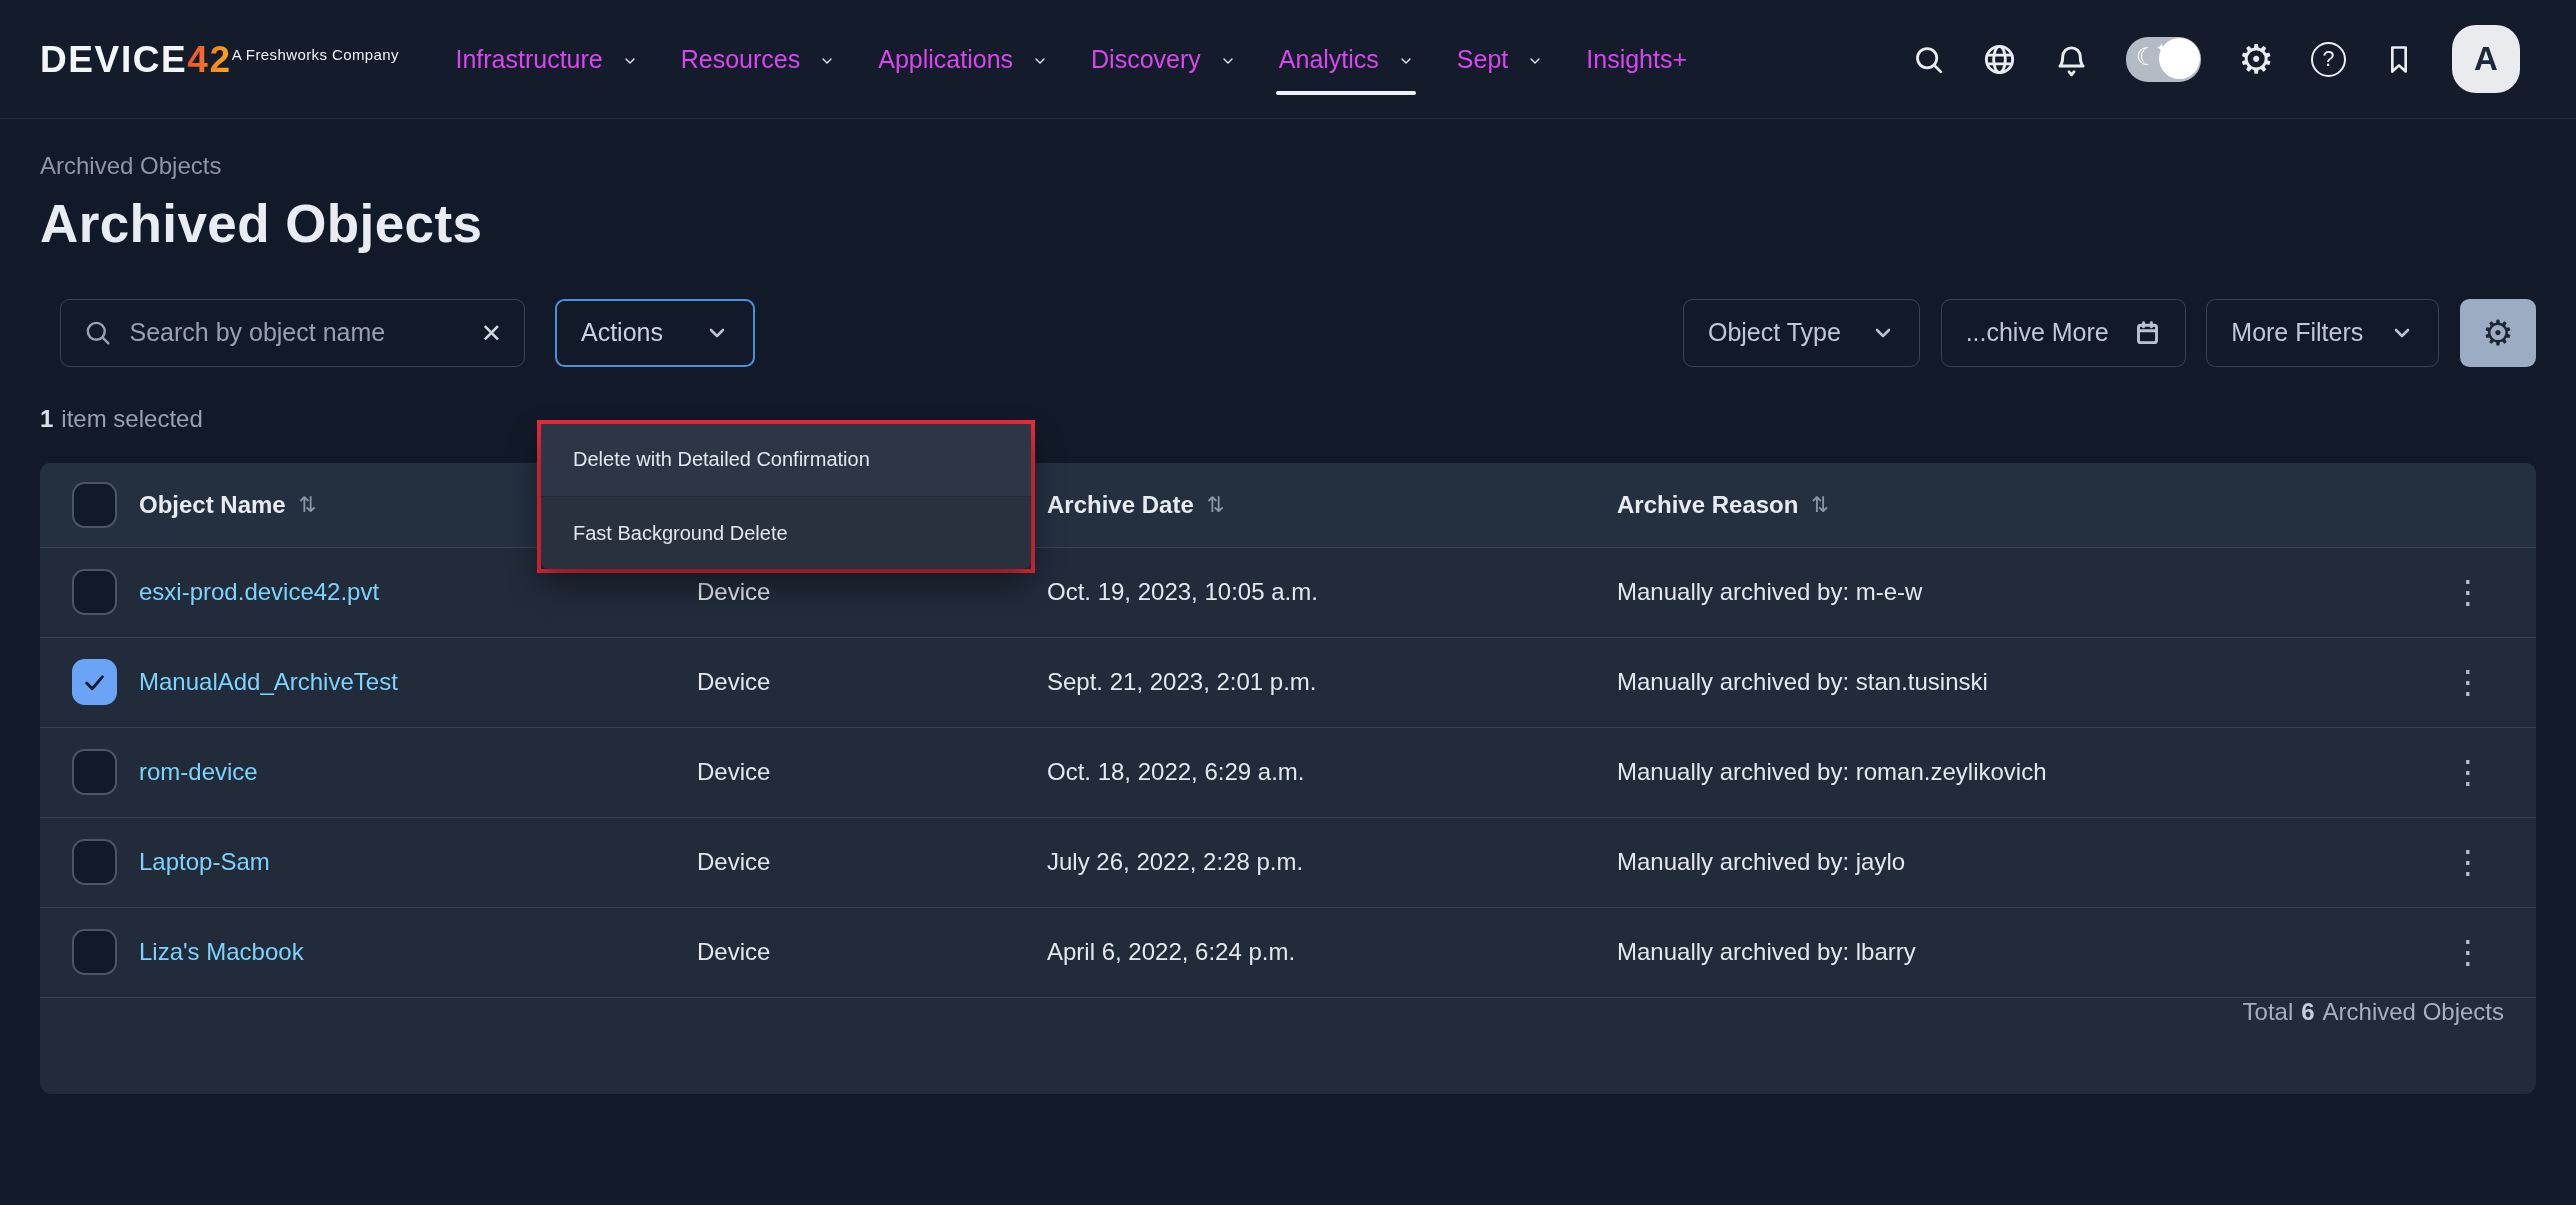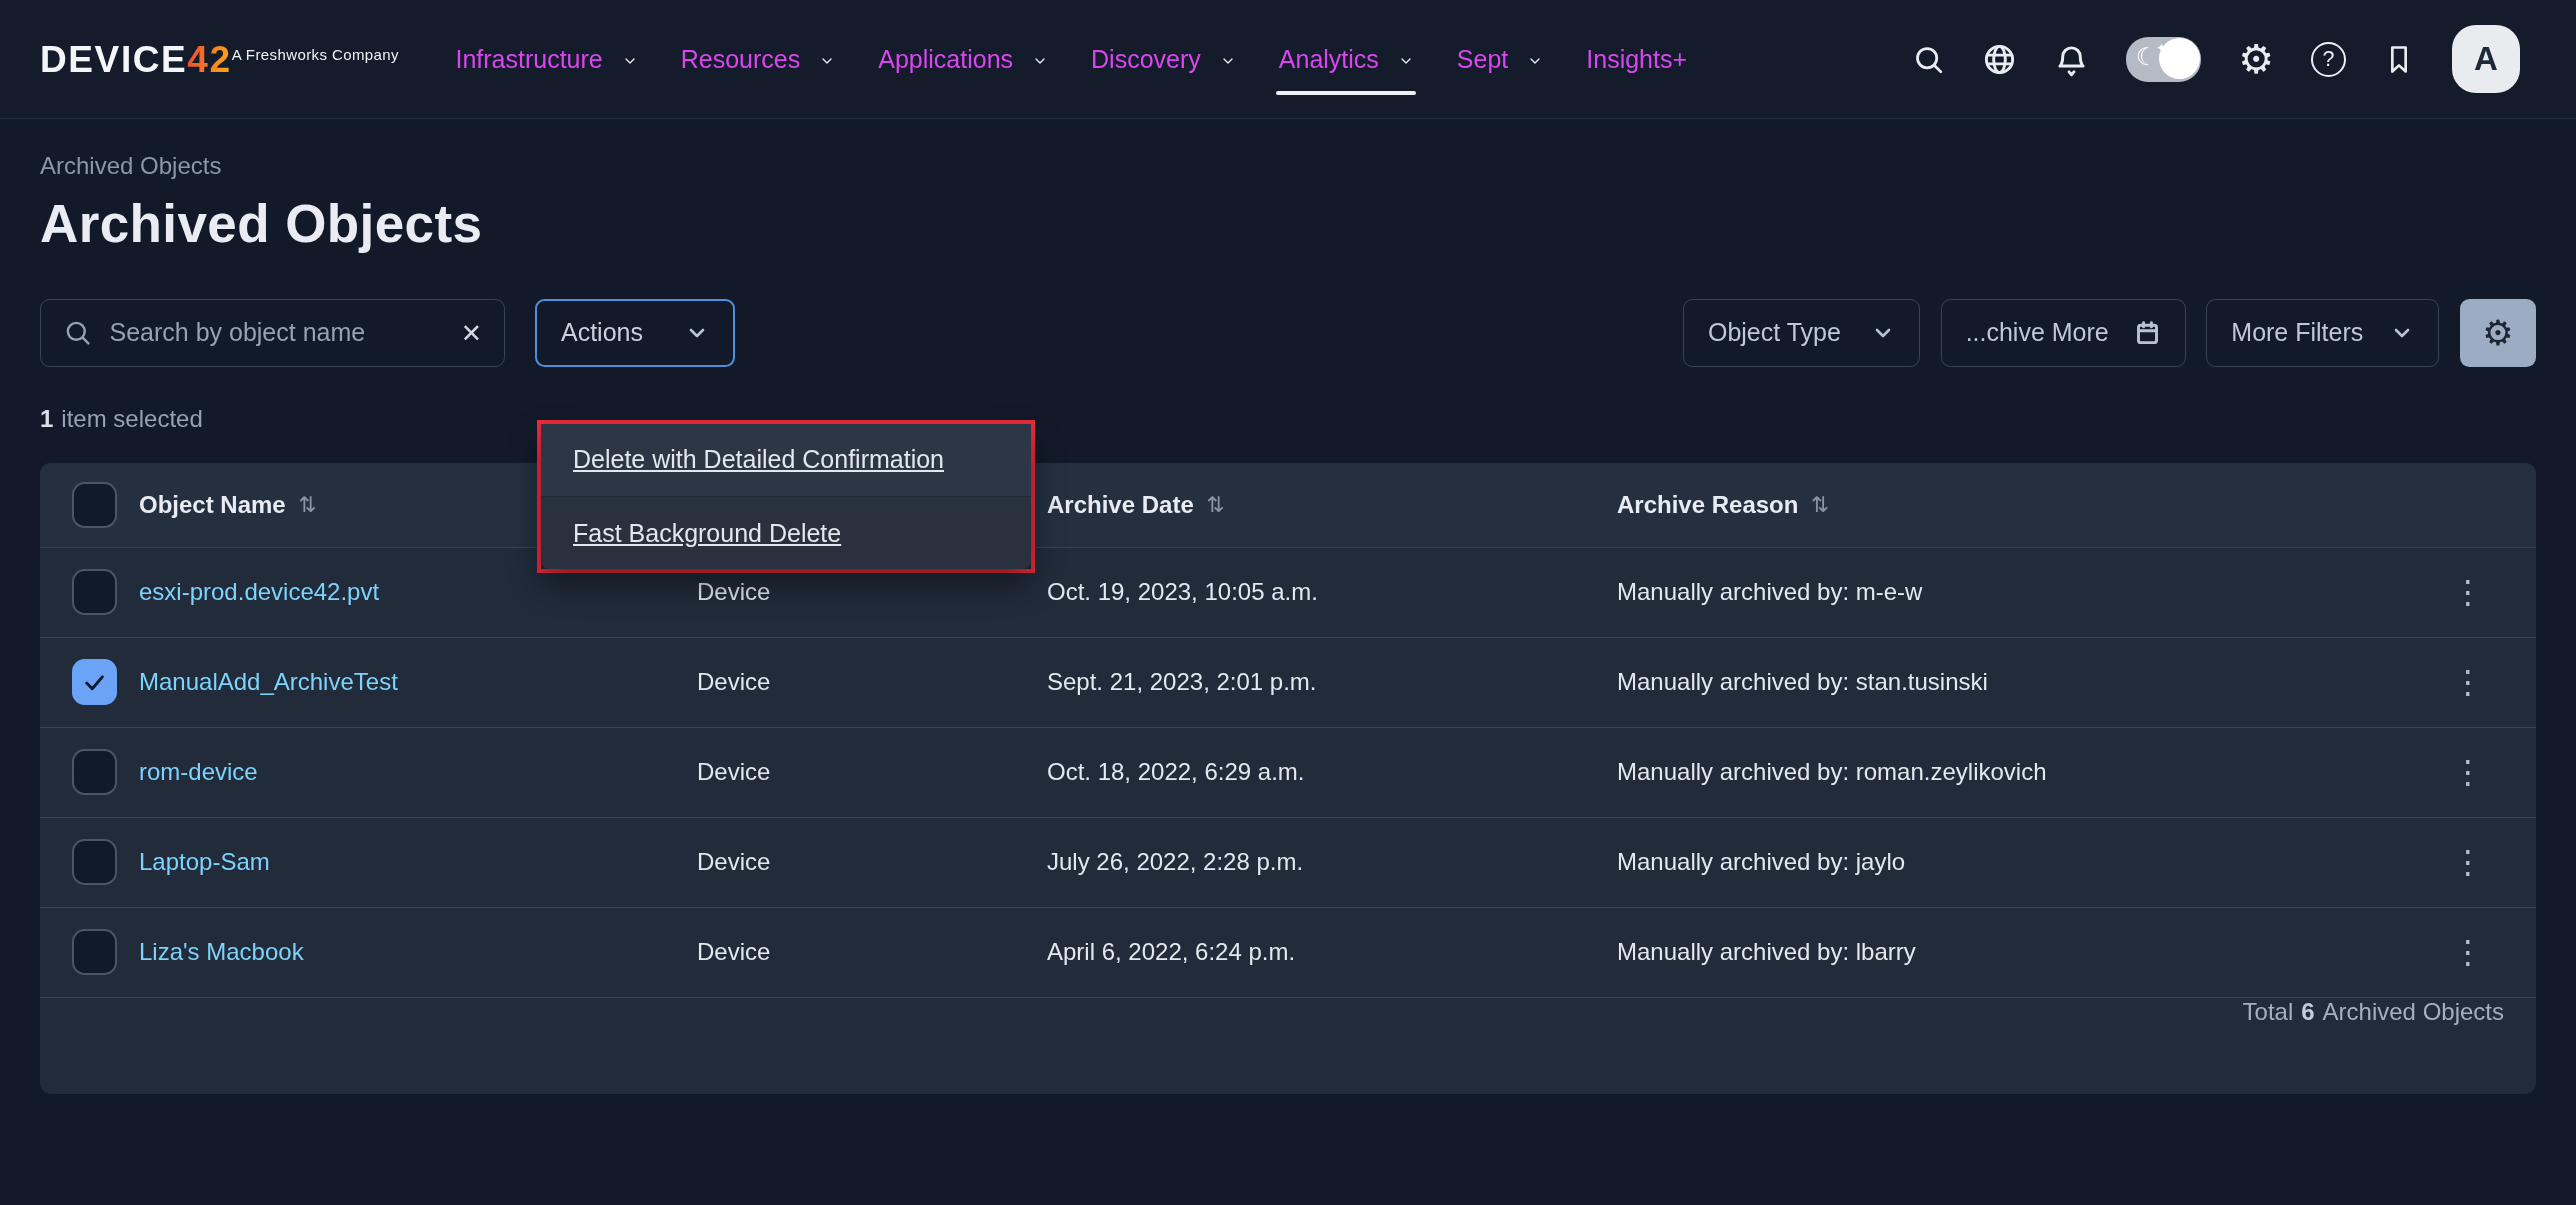--- a/index.html
+++ b/index.html
@@ -50,21 +50,21 @@
     width:68px; height:68px; border-radius:24px; background:#e9ebef;
     display:flex; align-items:center; justify-content:center;
     font-size:33px; font-weight:700; color:#1d2838; cursor:pointer;
   }
 
   
   main { padding:0 40px; }
   .breadcrumb { margin-top:33px; font-size:24px; color:#8b96a6; }
   h1.page-title { margin-top:12.7px; font-size:53px; font-weight:800; color:#e9edf3; letter-spacing:0.4px; }
 
-  .controls-row { margin-top:45px; display:flex; align-items:center; justify-content:space-between; }
+  .controls-row { margin-top:45px; display:flex; align-items:center; justify-content:space-between;margin-left:20px; }
   .controls-left { display:flex; align-items:center; gap:30px; }
   .search-box {
     width:465px; height:68px; border:1.6px solid #3a4450; border-radius:9.5px;
     display:flex; align-items:center; padding:0 22px; gap:17.5px; background:transparent;
   }
   .search-box input {
     flex:1; background:transparent; border:none; outline:none;
     font-family:inherit; font-size:25px; color:#dfe5ec; min-width:0;
   }
   .search-box input::placeholder { color:#96a1b1; }
@@ -120,21 +120,21 @@
   .dropdown-annotation {
     position:absolute; left:537px; top:420px; width:498px; height:153px;
     border:4px solid #ee2b3c; z-index:10;
   }
   .menu {
     width:100%; height:100%; background:#29313f; border-radius:0 0 8px 8px;
     box-shadow:0 14.3px 32px rgba(0,0,0,.45); display:flex; flex-direction:column;
   }
   .menu-item {
     flex:1; display:flex; align-items:center; padding:8px 32px;
-    font-size:25px; color:#e3e8ef; cursor:pointer;text-decoration:underline;
+    font-size:20px; color:#e3e8ef; cursor:pointer;
   }
   .menu-item.highlight { background:#2d3644; }
   .menu-divider { height:1.6px; background:#202a38; }
 
   svg.stroke-icon { fill:none; stroke:#e9edf2; stroke-width:2; stroke-linecap:round; stroke-linejoin:round; }
   svg.muted { stroke:#96a1b1; }
   svg.chev { stroke:#b9c2ce; stroke-width:2.6; }
 </style>
 </head>
 <body>

